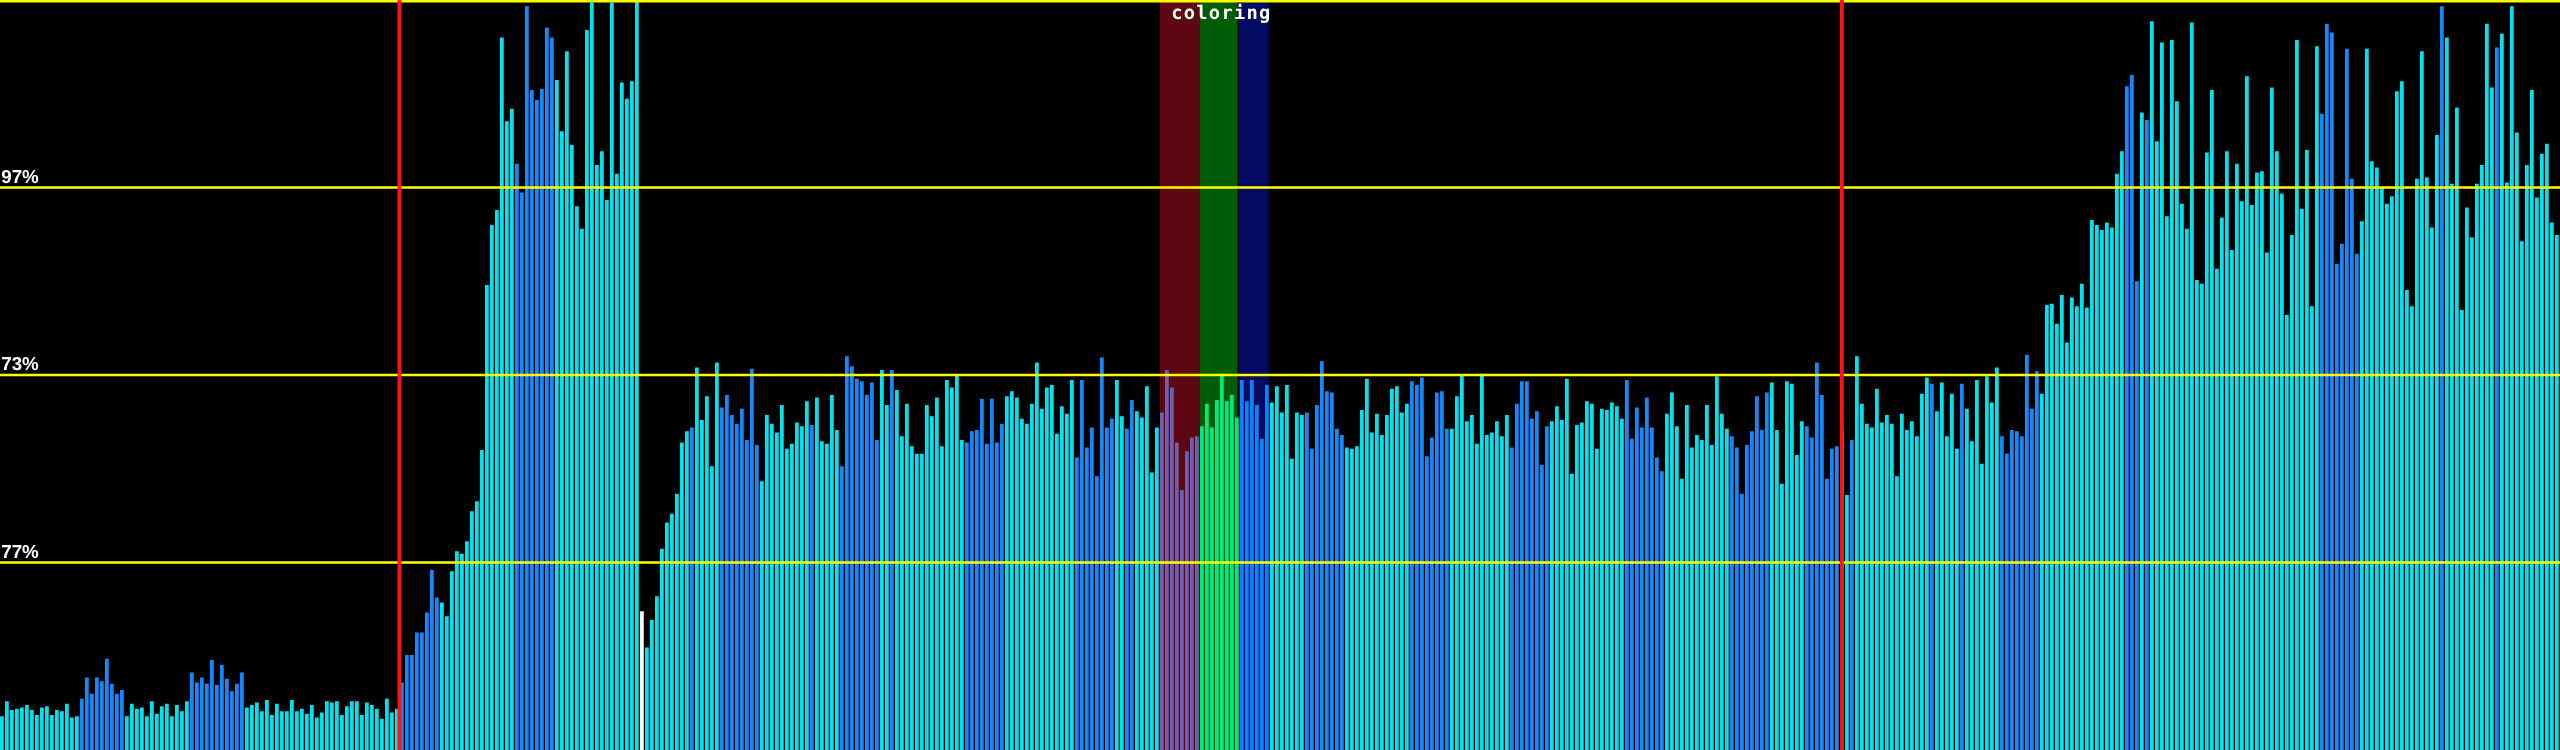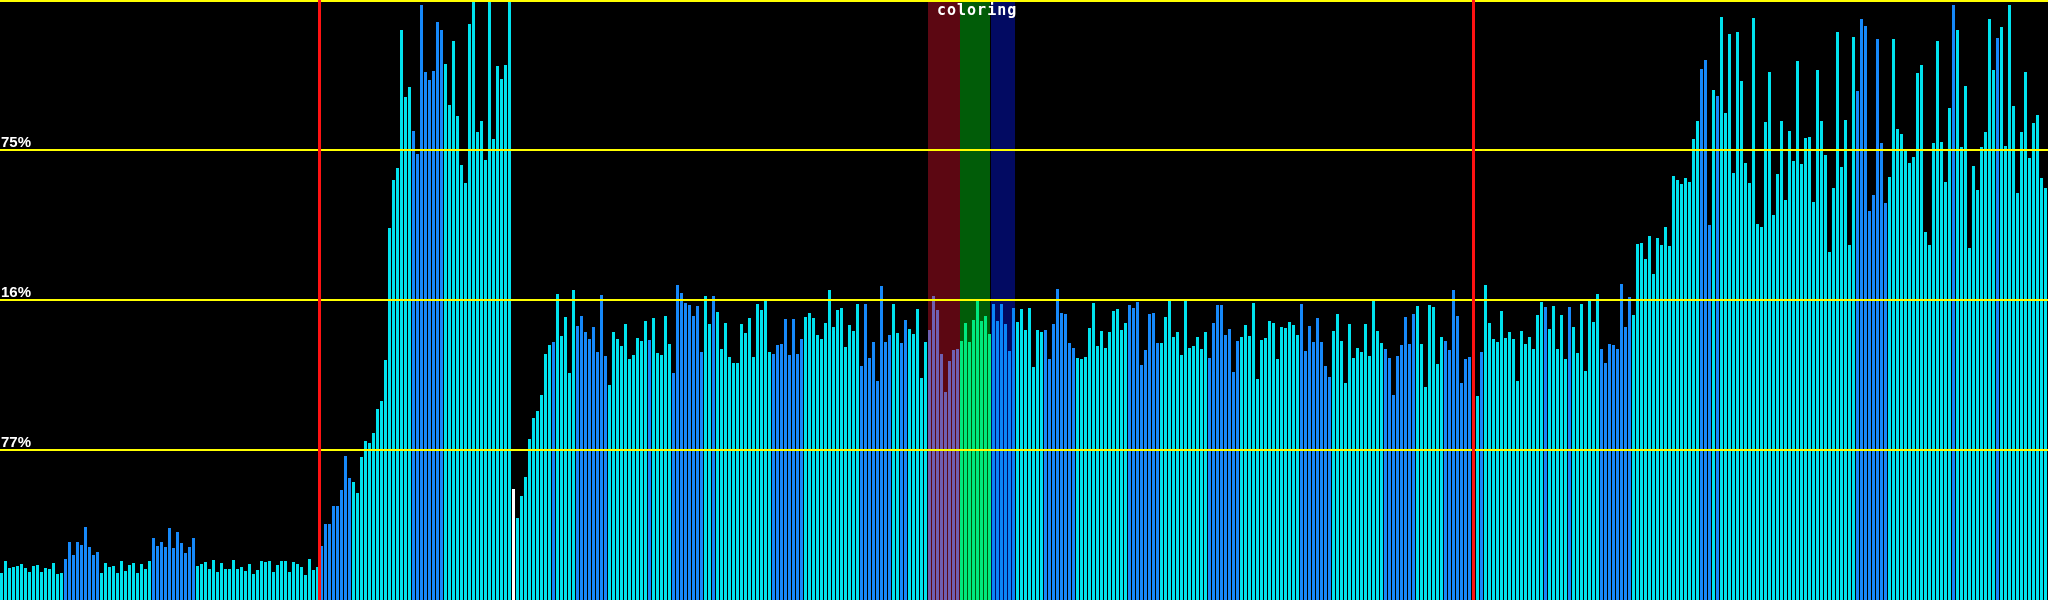--- a/index.html
+++ b/index.html
@@ -537,21 +537,21 @@
       <span class="bar" style="left: 2036px; width: 3px; height: 485px; background: rgb(0, 226, 238);"></span>
       <span class="bar" style="left: 2040px; width: 3px; height: 422px; background: rgb(0, 226, 238);"></span>
       <span class="bar" style="left: 2044px; width: 3px; height: 412px; background: rgb(0, 226, 238);"></span>
     </div>
 
   <div class="gridline" style="top: 0px; background: rgb(255, 255, 0);"></div>
   <div class="gridline" style="top: 149px; background: rgb(255, 255, 0);"></div>
   <div class="gridline" style="top: 299px; background: rgb(255, 255, 0);"></div>
   <div class="gridline" style="top: 449px; background: rgb(255, 255, 0);"></div>
 
-  <div class="grid-label" style="bottom: 451px; color: rgb(255, 255, 255);">75%</div>
-  <div class="grid-label" style="bottom: 301px; color: rgb(255, 255, 255);">16%</div>
+  <div class="grid-label" style="bottom: 451px; color: rgb(255, 255, 255);">97%</div>
+  <div class="grid-label" style="bottom: 301px; color: rgb(255, 255, 255);">73%</div>
   <div class="grid-label" style="bottom: 151px; color: rgb(255, 255, 255);">77%</div>
 
   <div class="vmarker" style="left: 318px; background: rgb(255, 18, 18);"></div>
   <div class="vmarker" style="left: 1472px; background: rgb(255, 18, 18);"></div>
 
   <div id="tooltip" style="left: 937px; top: 2px; color: rgb(255, 255, 255);">coloring</div>
 </div>
 
 </body></html>

